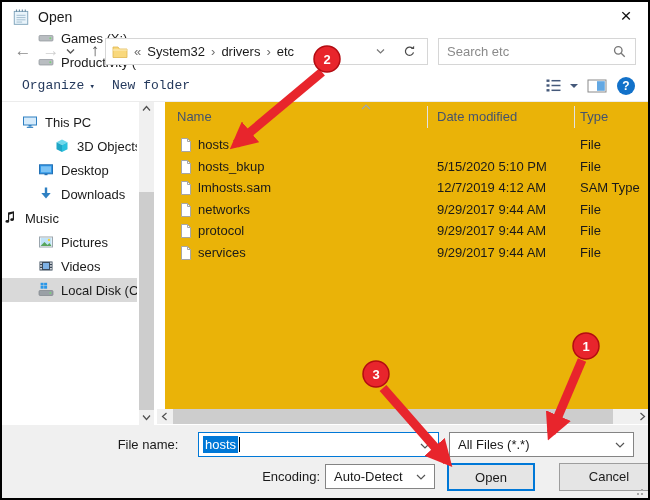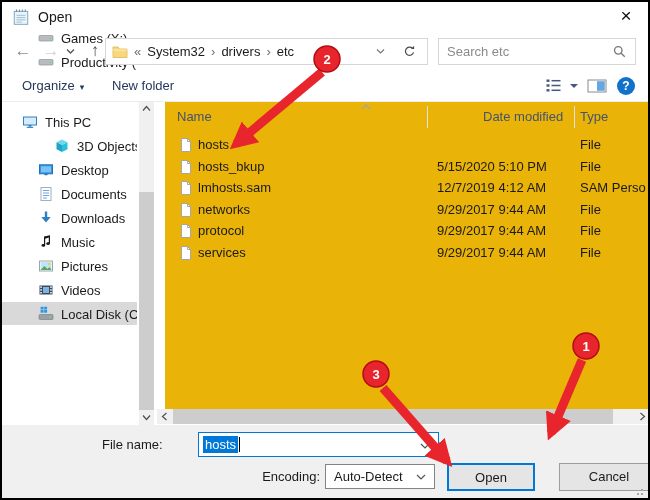--- a/index.html
+++ b/index.html
@@ -33,21 +33,21 @@
   .crumb-sep { color:#6e6e6e; font-size:13px; }
   #addr-chevron { margin-left:auto; }
   #refreshbox { left:390px; top:36px; width:36px; height:27px; border:1px solid #d6d6d6;
                 border-left:none; background:#fff; display:flex; align-items:center; justify-content:center; }
   #searchbox { left:436px; top:36px; width:198px; height:27px; border:1px solid #d6d6d6;
                background:#fff; display:flex; align-items:center; padding:0 8px; }
   #search-placeholder { color:#8a8a8a; flex:1; }
 
   
   #toolbar { left:0; top:68px; width:100%; height:32px; border-bottom:1px solid #ececec; background:#fff; }
-  .toolbtn { position:absolute; top:0; height:31px; line-height:31px; color:#24395c; cursor:pointer; }
+  .toolbtn { position:absolute; top:0; height:31px; line-height:31px; color:#24395c; cursor:pointer;font-family:Liberation Mono, monospace; }
   #organize-btn { left:20px; }
   #organize-caret { font-size:9px; margin-left:5px; color:#24395c; }
   #newfolder-btn { left:110px; }
   #view-list-btn { left:543px; top:8px; }
   #view-caret { left:567px; top:12px; width:10px; height:8px; }
   #pane-btn { left:585px; top:8px; }
   #help-btn { left:615px; top:7px; width:18px; height:18px; border-radius:50%; background:#1271c9;
               color:#fff; font-size:12px; font-weight:bold; text-align:center; line-height:18px; }
 
   
@@ -59,34 +59,34 @@
   #side-scroll { left:137px; top:100px; width:15px; height:323px; background:#f0f0f0; }
   #side-thumb { left:0; top:90px; width:15px; height:218px; background:#cdcdcd; }
   .scroll-arrow { color:#505050; }
 
   
   #filearea { left:163px; top:100px; width:485px; height:307px; background:#eab308; }
   #colhead { position:absolute; left:0; top:0; width:100%; height:30px; color:#44536e; }
   .colsep { position:absolute; top:4px; height:22px; width:1px; background:#e2e2e2; }
   #col-name { position:absolute; left:12px; top:7px; }
   #sort-caret { position:absolute; left:196px; top:2px; }
-  #col-date { position:absolute; left:272px; top:7px;margin-left:46px; }
+  #col-date { position:absolute; left:272px; top:7px; }
   #col-type { position:absolute; left:415px; top:7px; }
   .frow { position:absolute; left:0; width:100%; height:21px; cursor:default; }
   .frow .icon { position:absolute; left:13px; top:2px; width:16px; height:16px; }
   .fname { position:absolute; left:33px; top:2px; }
   .fdate { position:absolute; left:272px; top:2px; }
   .ftype { position:absolute; left:415px; top:2px; }
   #hscroll { left:155px; top:407px; width:493px; height:15px; background:#f0f0f0; }
   #hscroll-thumb { position:absolute; left:16px; top:0; width:440px; height:15px; background:#cdcdcd; }
   .hs-arrow { position:absolute; top:3px; }
 
   
   #footer { left:0; top:423px; width:100%; height:73px; background:#f0f0f0; }
-  #fn-label { position:absolute; left:100px; top:12px; width:92px; text-align:left; }
+  #fn-label { position:absolute; left:100px; top:12px; width:92px; text-align:center; }
   #fn-input { position:absolute; left:196px; top:7px; width:241px; height:25px; background:#fff;
               border:1px solid #0078d7; display:flex; align-items:center; padding-left:4px; }
   #fn-selection { background:#0078d7; color:#fff; padding:1px 2px; }
   #fn-cursor { width:1px; height:15px; background:#000; margin-left:1px; }
   #fn-chevron { position:absolute; right:8px; top:9px; }
   .combo { position:absolute; background:#fff; border:1px solid #848484; display:flex;
            align-items:center; padding:0 8px; cursor:pointer; }
   .combo .chev { margin-left:auto; }
   #filetype-combo { left:447px; top:7px; width:185px; height:25px; }
   #enc-label { position:absolute; left:230px; top:44px; width:88px; text-align:right; }
@@ -270,41 +270,27 @@
             <rect x="1.5" y="2.8" width="13" height="9" fill="#2f97e8" stroke="#2371b5"></rect>
             <rect x="3" y="4.3" width="10" height="6" fill="#7cc3f5"></rect>
             <rect x="6.5" y="11.8" width="3" height="1.4" fill="#2371b5"></rect>
           </svg>
         </span>
         <span>Desktop</span>
       </div>
       <div class="side-item" style="padding-left: 36px;">
         <span class="icon">
           <svg width="16" height="16" viewBox="0 0 16 16">
-            <rect x="3" y="1.5" width="10" height="13" fill="#fff" stroke="#9db0c4"></rect>
-            <g stroke="#5a9bd5" stroke-width="0.9">
-              <line x1="5" y1="4.5" x2="11" y2="4.5"></line>
-              <line x1="5" y1="7" x2="11" y2="7"></line>
-              <line x1="5" y1="9.5" x2="11" y2="9.5"></line>
-              <line x1="5" y1="12" x2="9" y2="12"></line>
-            </g>
-          </svg>
-        </span>
-        <span>Documents</span>
-      </div>
-      <div class="side-item" style="padding-left: 36px;">
-        <span class="icon">
-          <svg width="16" height="16" viewBox="0 0 16 16">
             <rect x="6.8" y="1.5" width="2.4" height="6" fill="#2f80c2"></rect>
             <path d="M3.3 7 H12.7 L8 12.6 z" fill="#2f80c2"></path>
           </svg>
         </span>
         <span>Downloads</span>
       </div>
-      <div class="side-item" style="padding-left: 36px;">
+      <div class="side-item" style="">
         <span class="icon">
           <svg width="16" height="16" viewBox="0 0 16 16">
             <path d="M6 2.5 L12 1.2 V9.6 a1.9 1.4 0 1 1 -1.2 -1.3 V3.6 L7.2 4.8 V11.4 a1.9 1.4 0 1 1 -1.2 -1.3 z" fill="#1a1a1a"></path>
           </svg>
         </span>
         <span>Music</span>
       </div>
       <div class="side-item" style="padding-left: 36px;">
         <span class="icon">
           <svg width="16" height="16" viewBox="0 0 16 16">
@@ -400,21 +386,21 @@
         </div>
         <div class="frow" style="top: 76px;">
           <span class="icon">
             <svg width="16" height="16" viewBox="0 0 16 16">
               <path d="M3.5 1.5 H9.5 L12.5 4.5 V14.5 H3.5 z" fill="#fff" stroke="#a6a6a6"></path>
               <path d="M9.5 1.5 V4.5 H12.5" fill="none" stroke="#a6a6a6"></path>
             </svg>
           </span>
           <span class="fname">lmhosts.sam</span>
           <span class="fdate">12/7/2019 4:12 AM</span>
-          <span class="ftype">SAM Perso</span>
+          <span class="ftype">SAM Type</span>
         </div>
         <div class="frow" style="top: 97.5px;">
           <span class="icon">
             <svg width="16" height="16" viewBox="0 0 16 16">
               <path d="M3.5 1.5 H9.5 L12.5 4.5 V14.5 H3.5 z" fill="#fff" stroke="#a6a6a6"></path>
               <path d="M9.5 1.5 V4.5 H12.5" fill="none" stroke="#a6a6a6"></path>
             </svg>
           </span>
           <span class="fname">networks</span>
           <span class="fdate">9/29/2017 9:44 AM</span>
@@ -462,20 +448,28 @@
     <span id="fn-label">File name:</span>
     <div id="fn-input">
       <span id="fn-selection">hosts</span>
       <span id="fn-cursor"></span>
       <span id="fn-chevron" class="icon">
         <svg width="10" height="8" viewBox="0 0 10 8">
             <path d="M1 2 L5 6 L9 2" fill="none" stroke="#555" stroke-width="1.2"></path>
           </svg>
       </span>
     </div>
+    <div id="filetype-combo" class="combo">
+      <span>All Files (*.*)</span>
+      <span class="chev icon">
+        <svg width="10" height="8" viewBox="0 0 10 8">
+            <path d="M1 2 L5 6 L9 2" fill="none" stroke="#555" stroke-width="1.2"></path>
+          </svg>
+      </span>
+    </div>
     <span id="enc-label">Encoding:</span>
     <div id="enc-combo" class="combo">
       <span>Auto-Detect</span>
       <span class="chev icon">
         <svg width="10" height="8" viewBox="0 0 10 8">
             <path d="M1 2 L5 6 L9 2" fill="none" stroke="#555" stroke-width="1.2"></path>
           </svg>
       </span>
     </div>
     <div id="open-btn" class="btn">Open</div>

